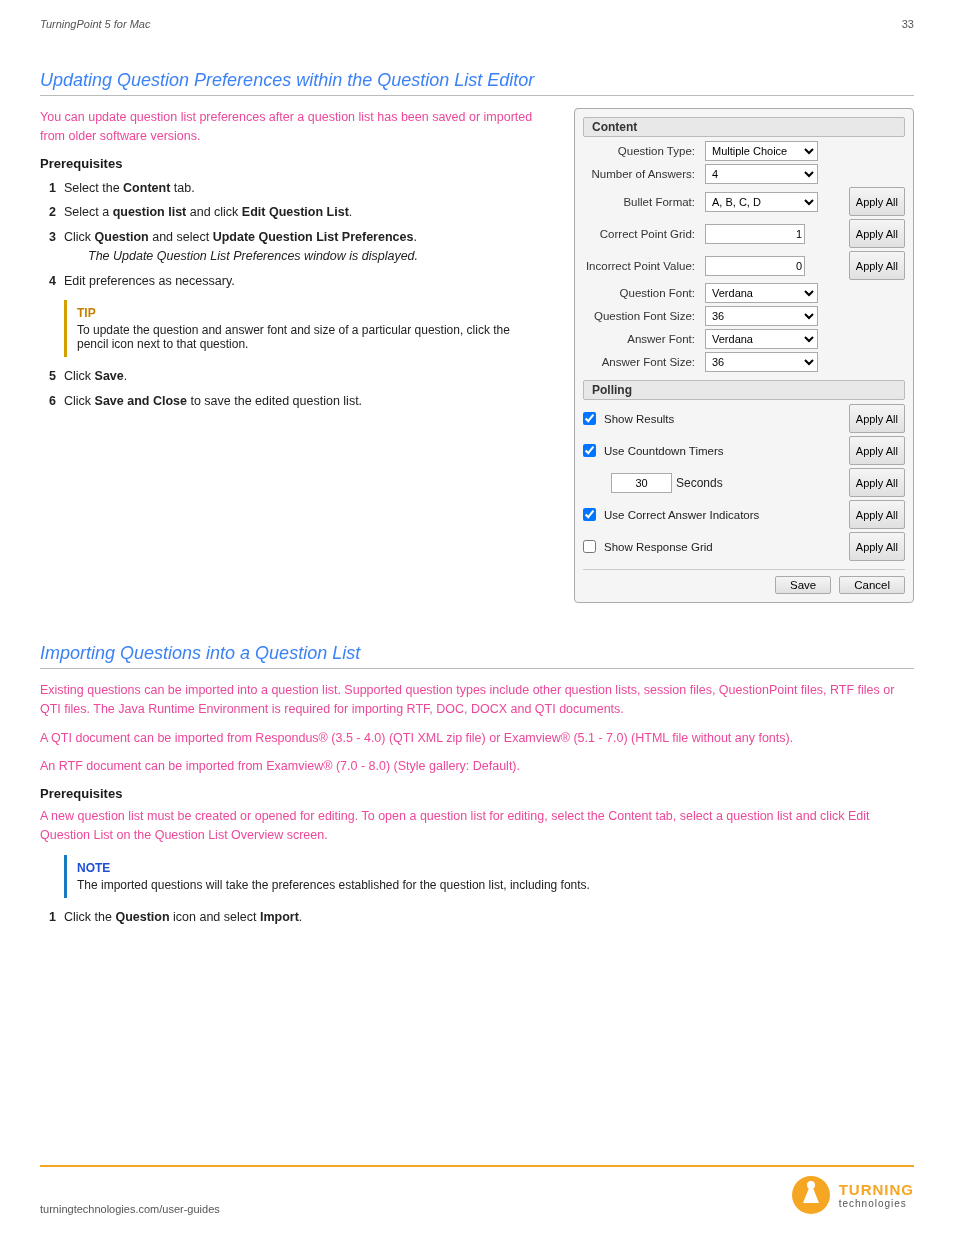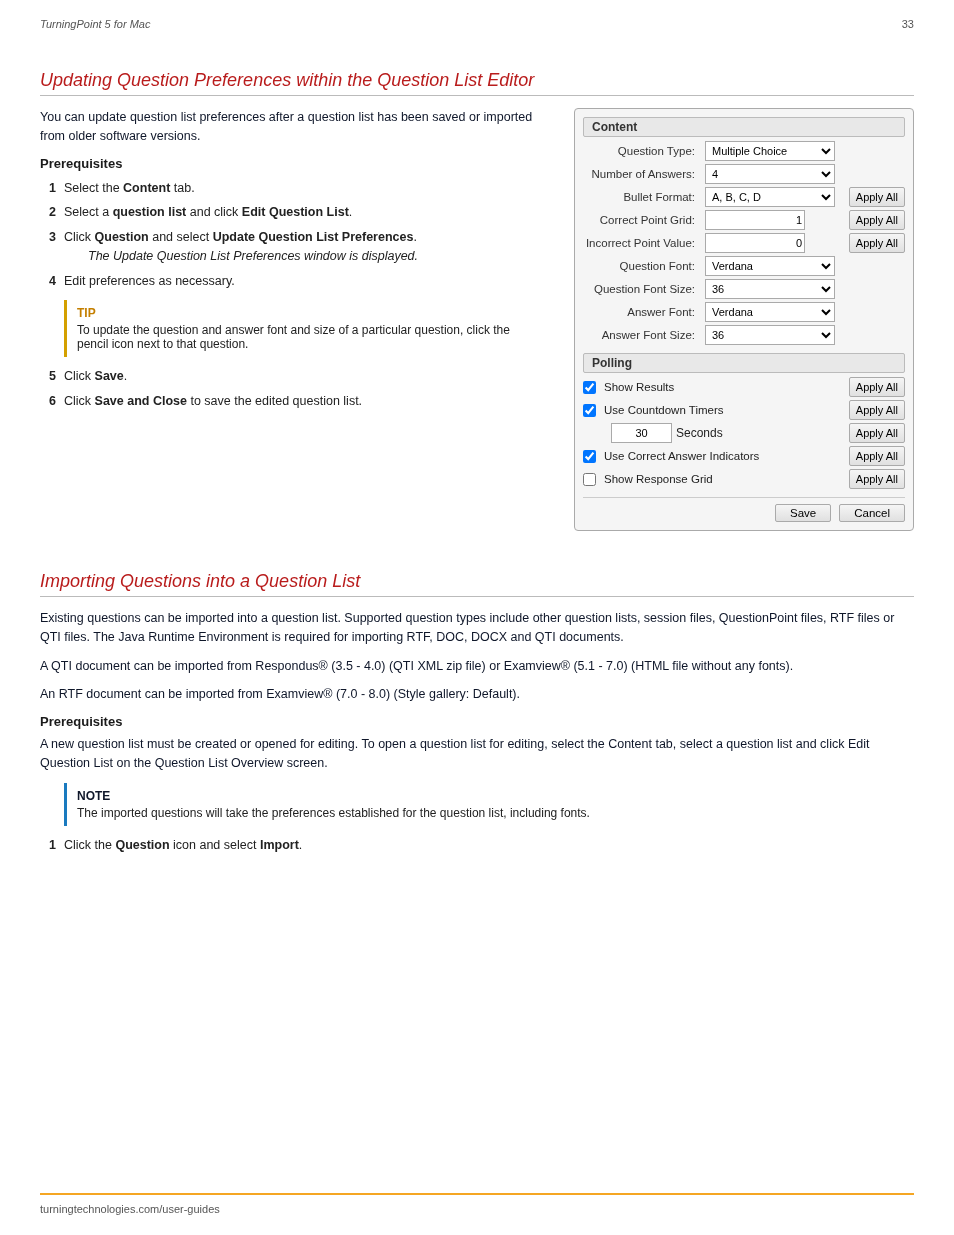--- a/index.html
+++ b/index.html
@@ -30,31 +30,31 @@
       font-style: italic;
     }
     .page-num {
       font-size: 11px;
       color: #555;
     }
     .section-title {
       font-size: 18px;
       font-style: italic;
       font-weight: normal;
-      color: #b91c1c;
+      color: #3b82f6;
       border-bottom: 1px solid #bbb;
       padding-bottom: 4px;
       margin-bottom: 12px;
       margin-top: 40px;
     }
     .body-text {
       font-size: 12.5px;
       line-height: 1.5;
       margin-bottom: 10px;
-      color: #0f172a;
+      color: #ec4899;
     }
     .prerequisites-title {
       font-size: 13px;
       font-weight: bold;
       color: #1a1a1a;
       margin-bottom: 6px;
       margin-top: 10px;
     }
     .main-layout {
       display: flex;
@@ -138,21 +138,21 @@
       font-size: 11.5px;
       color: #333;
       min-width: 118px;
       text-align: right;
       padding-right: 6px;
     }
     .dialog-control {
       flex: 1;
     }
     .dialog-select {
-      width: 130px;
+      width: 113px;
       font-size: 11px;
       padding: 1px 2px;
       border: 1px solid #aaa;
       background: #fff;
       height: 20px;
     }
     .dialog-input {
       width: 60px;
       font-size: 11px;
       padding: 1px 2px;
@@ -161,21 +161,21 @@
       height: 20px;
       text-align: right;
     }
     .apply-btn {
       font-size: 11px;
       padding: 1px 6px;
       background: linear-gradient(to bottom, #f5f5f5, #e0e0e0);
       border: 1px solid #aaa;
       border-radius: 2px;
       cursor: pointer;
-      height: 20px;
+      height: 29px;
       white-space: nowrap;
     }
     .dialog-checkbox {
       margin-right: 4px;
     }
     .dialog-checkbox-label {
       font-size: 11.5px;
       flex: 1;
     }
     .dialog-footer {
@@ -209,21 +209,21 @@
     }
     .note-box {
       border-left: 3px solid #1a7abf;
       padding: 6px 10px;
       margin: 10px 0 10px 24px;
       font-size: 12px;
       background: #fff;
     }
     .note-title {
       font-weight: bold;
-      color: #0f172a;
+      color: #1d4ed8;
       font-size: 12px;
       margin-bottom: 3px;
     }
     
     .page-footer {
       position: absolute;
       bottom: 20px;
       left: 40px;
       right: 40px;
       display: flex;
@@ -477,15 +477,27 @@
     <ol class="steps-list">
       <li>
         <span class="step-num">1</span>
         <span class="step-content">Click the <b>Question</b> icon and select <b>Import</b>.</span>
       </li>
     </ol>
   </div>
 
   <div class="page-footer">
     <span class="footer-url">turningtechnologies.com/user-guides</span>
+    <div class="logo-area">
+
+      <svg class="logo-icon" viewBox="0 0 40 40" xmlns="http://www.w3.org/2000/svg">
+        <circle cx="20" cy="20" r="19" fill="#f5a623"></circle>
+        <polygon points="20,8 28,28 12,28" fill="white"></polygon>
+        <circle cx="20" cy="10" r="4" fill="white"></circle>
+      </svg>
+      <div class="logo-text">
+        <div class="logo-turning">TURNING</div>
+        <div class="logo-technologies">technologies</div>
+      </div>
+    </div>
   </div>
 
 </div>
 
 </body></html>

